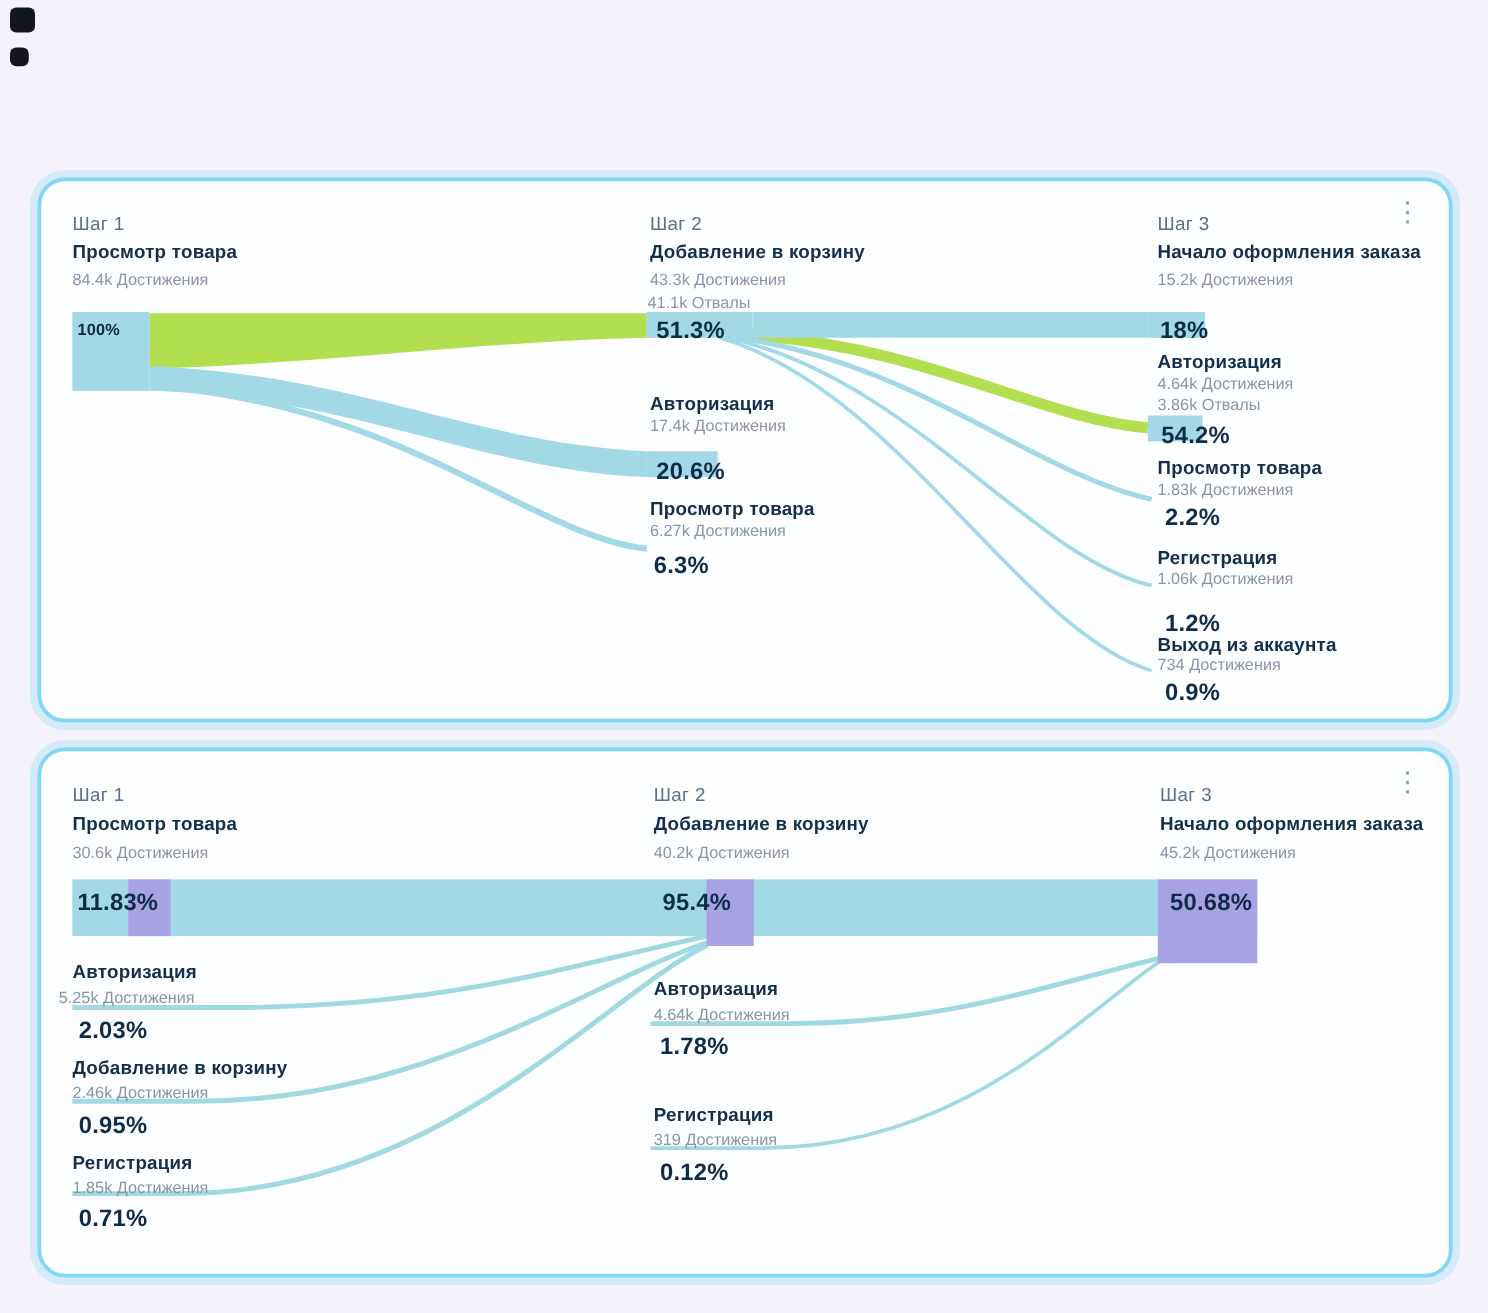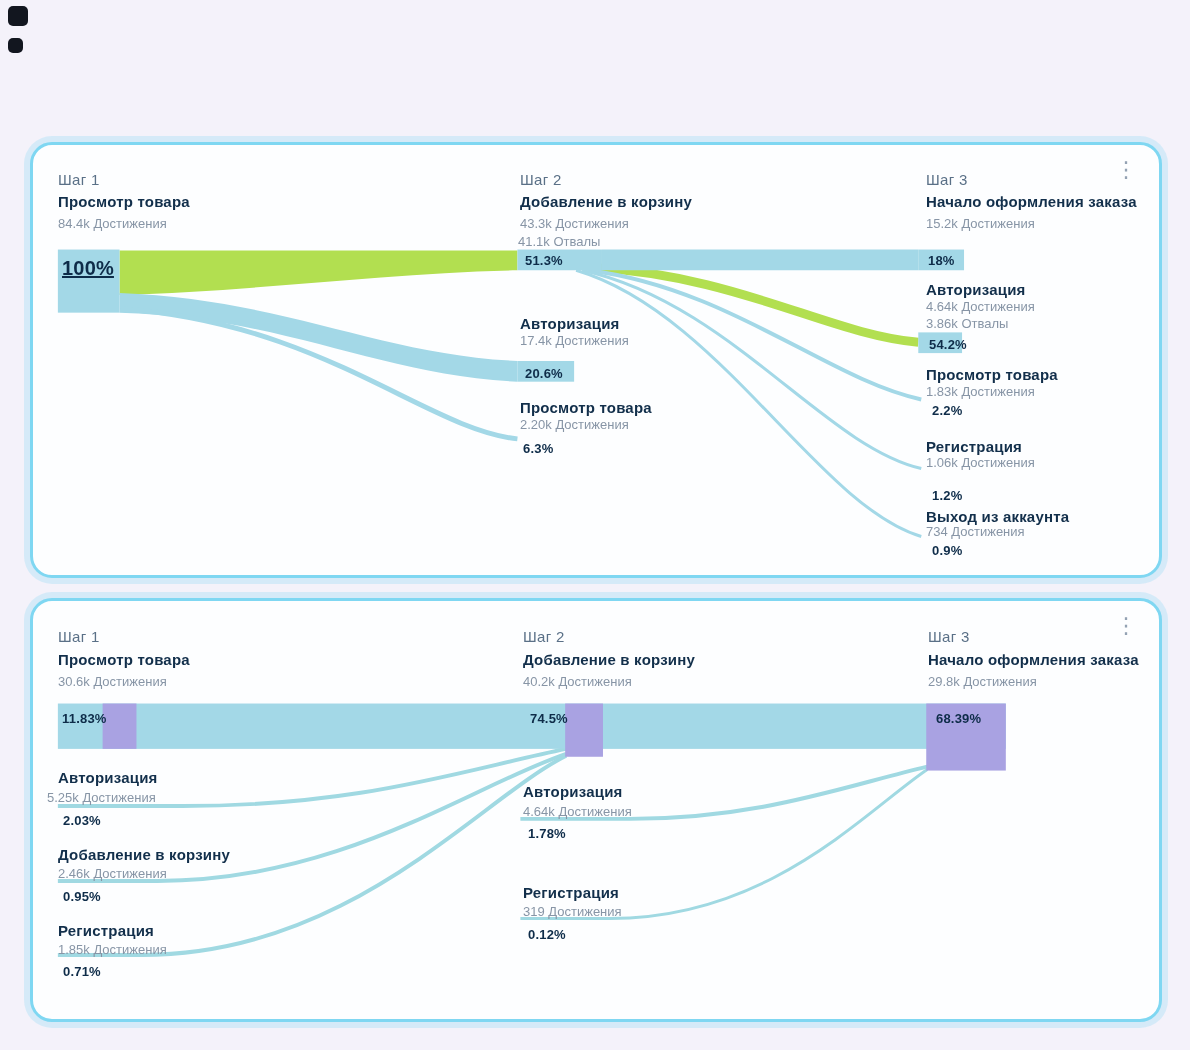--- a/index.html
+++ b/index.html
@@ -18,22 +18,22 @@
     border-radius:22px;
     box-shadow:0 0 0 6px rgba(129,216,243,.27);
   }
   .card1 { left:30px; top:142px; width:1132px; height:436px; }
   .card2 { left:30px; top:598px; width:1132px; height:424px; }
   .flows { position:absolute; left:0; top:0; }
   .t { position:absolute; white-space:nowrap; line-height:1.15; }
   .step { font-size:15px; color:#5a7087; letter-spacing:.3px; }
   .title { font-size:15px; font-weight:700; color:#122f4b; letter-spacing:.2px; }
   .metric { font-size:13px; color:#8795a6; }
-  .pct { font-size:13px; font-weight:700; color:#0e2c49; letter-spacing:.2px; }
-  .pct-lg { font-size:20px;text-decoration:underline; }
+  .pct { font-size:19px; font-weight:700; color:#0e2c49; letter-spacing:.2px; }
+  .pct-lg { font-size:13px; }
   .menu {
     position:absolute; right:14px; top:10px;
     font-size:22px; color:#93a2b3;
     background:none; border:none; cursor:pointer; line-height:1;
     padding:4px 8px;
   }
 </style>
 </head>
 <body>
 
@@ -73,21 +73,21 @@
   <div class="t step" style="left:893px;top:26px">Шаг 3</div>
   <div class="t title" style="left:893px;top:48px">Начало оформления заказа</div>
   <div class="t metric" style="left:893px;top:72px">15.2k Достижения</div>
   <div class="t pct" style="left:895px;top:109px">18%</div>
 
   <div class="t title" style="left:487px;top:170px">Авторизация</div>
   <div class="t metric" style="left:487px;top:189px">17.4k Достижения</div>
   <div class="t pct" style="left:492px;top:222px">20.6%</div>
 
   <div class="t title" style="left:487px;top:254px">Просмотр товара</div>
-  <div class="t metric" style="left:487px;top:273px">2.20k Достижения</div>
+  <div class="t metric" style="left:487px;top:273px">6.27k Достижения</div>
   <div class="t pct" style="left:490px;top:297px">6.3%</div>
 
   <div class="t title" style="left:893px;top:136px">Авторизация</div>
   <div class="t metric" style="left:893px;top:155px">4.64k Достижения</div>
   <div class="t metric" style="left:893px;top:172px">3.86k Отвалы</div>
   <div class="t pct" style="left:896px;top:193px">54.2%</div>
 
   <div class="t title" style="left:893px;top:221px">Просмотр товара</div>
   <div class="t metric" style="left:893px;top:240px">1.83k Достижения</div>
   <div class="t pct" style="left:899px;top:259px">2.2%</div>
@@ -117,26 +117,26 @@
   <button class="menu">⋮</button>
 
   <div class="t step" style="left:25px;top:27px">Шаг 1</div>
   <div class="t title" style="left:25px;top:50px">Просмотр товара</div>
   <div class="t metric" style="left:25px;top:74px">30.6k Достижения</div>
   <div class="t pct" style="left:29px;top:111px">11.83%</div>
 
   <div class="t step" style="left:490px;top:27px">Шаг 2</div>
   <div class="t title" style="left:490px;top:50px">Добавление в корзину</div>
   <div class="t metric" style="left:490px;top:74px">40.2k Достижения</div>
-  <div class="t pct" style="left:497px;top:111px">74.5%</div>
+  <div class="t pct" style="left:497px;top:111px">95.4%</div>
 
   <div class="t step" style="left:895px;top:27px">Шаг 3</div>
   <div class="t title" style="left:895px;top:50px">Начало оформления заказа</div>
-  <div class="t metric" style="left:895px;top:74px">29.8k Достижения</div>
-  <div class="t pct" style="left:903px;top:111px">68.39%</div>
+  <div class="t metric" style="left:895px;top:74px">45.2k Достижения</div>
+  <div class="t pct" style="left:903px;top:111px">50.68%</div>
 
   <div class="t title" style="left:25px;top:168px">Авторизация</div>
   <div class="t metric" style="left:14px;top:190px">5.25k Достижения</div>
   <div class="t pct" style="left:30px;top:213px">2.03%</div>
 
   <div class="t title" style="left:25px;top:245px">Добавление в корзину</div>
   <div class="t metric" style="left:25px;top:266px">2.46k Достижения</div>
   <div class="t pct" style="left:30px;top:289px">0.95%</div>
 
   <div class="t title" style="left:25px;top:321px">Регистрация</div>

